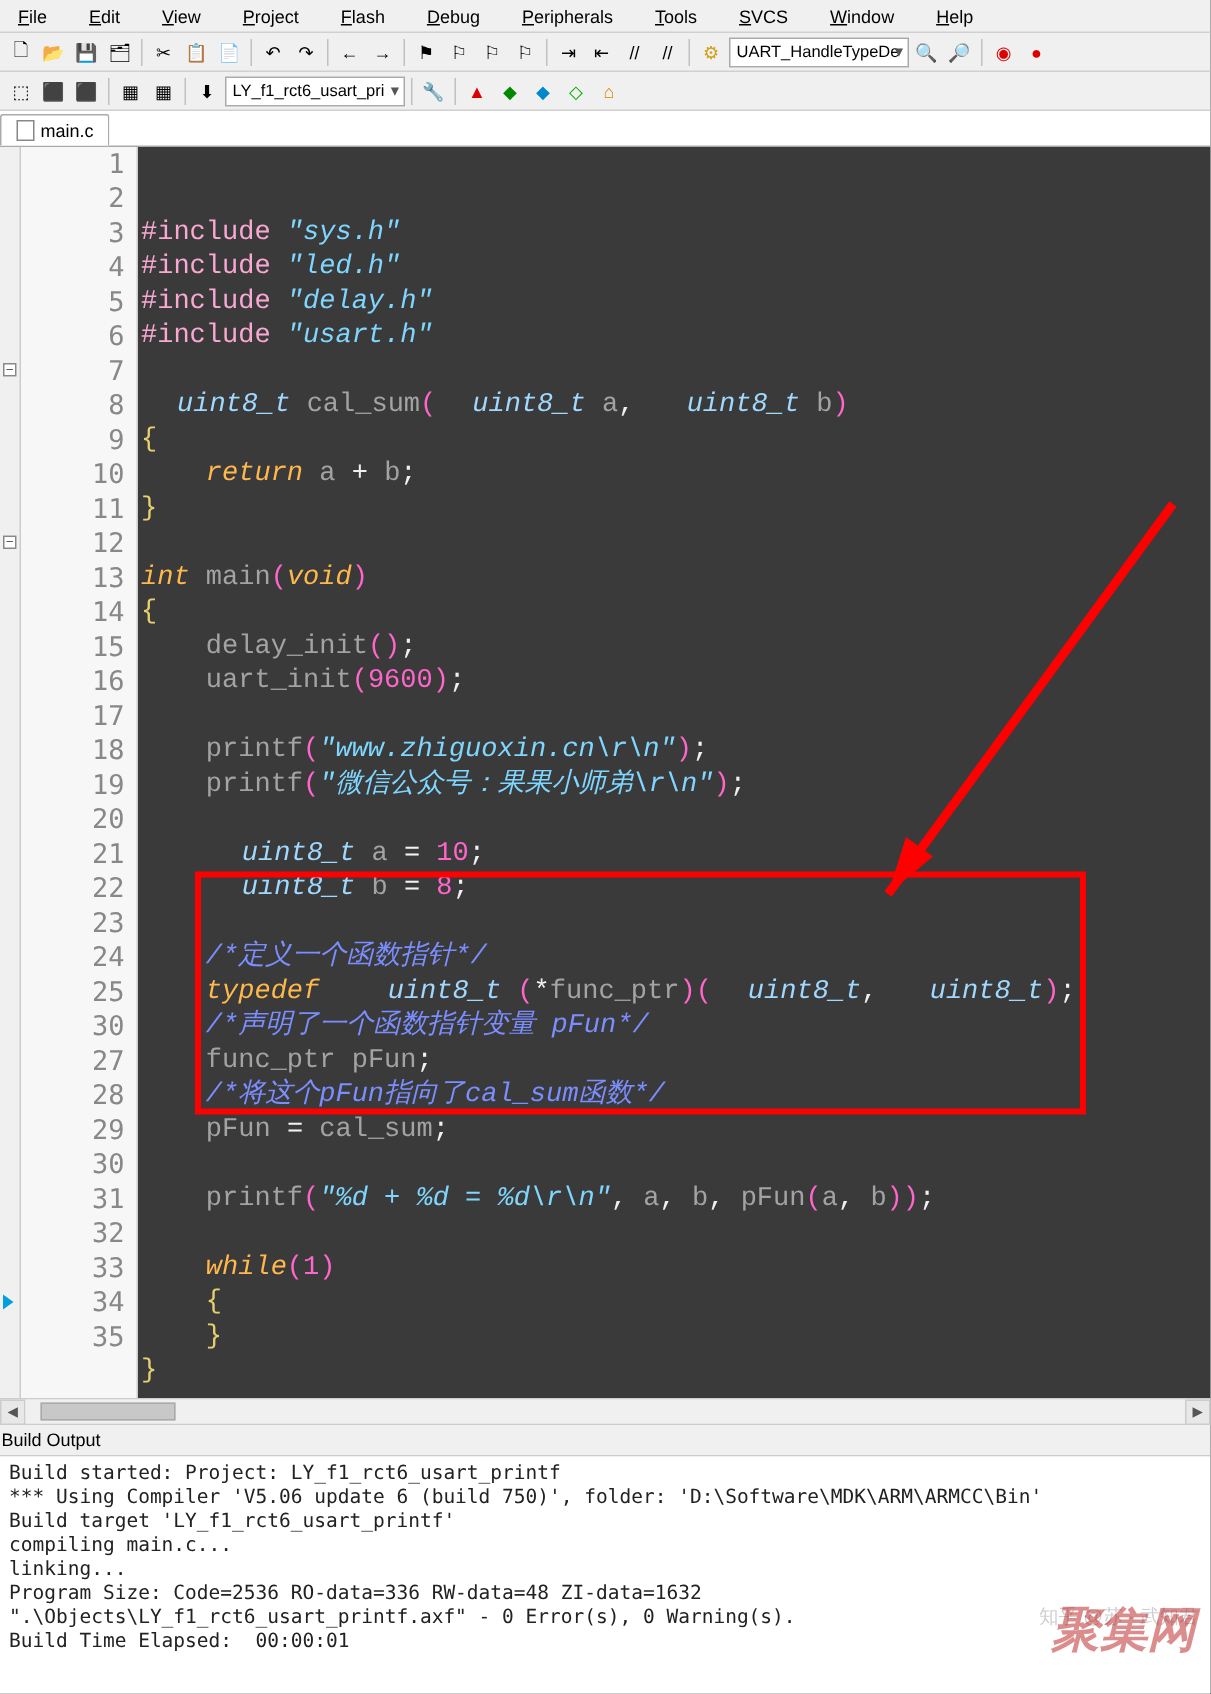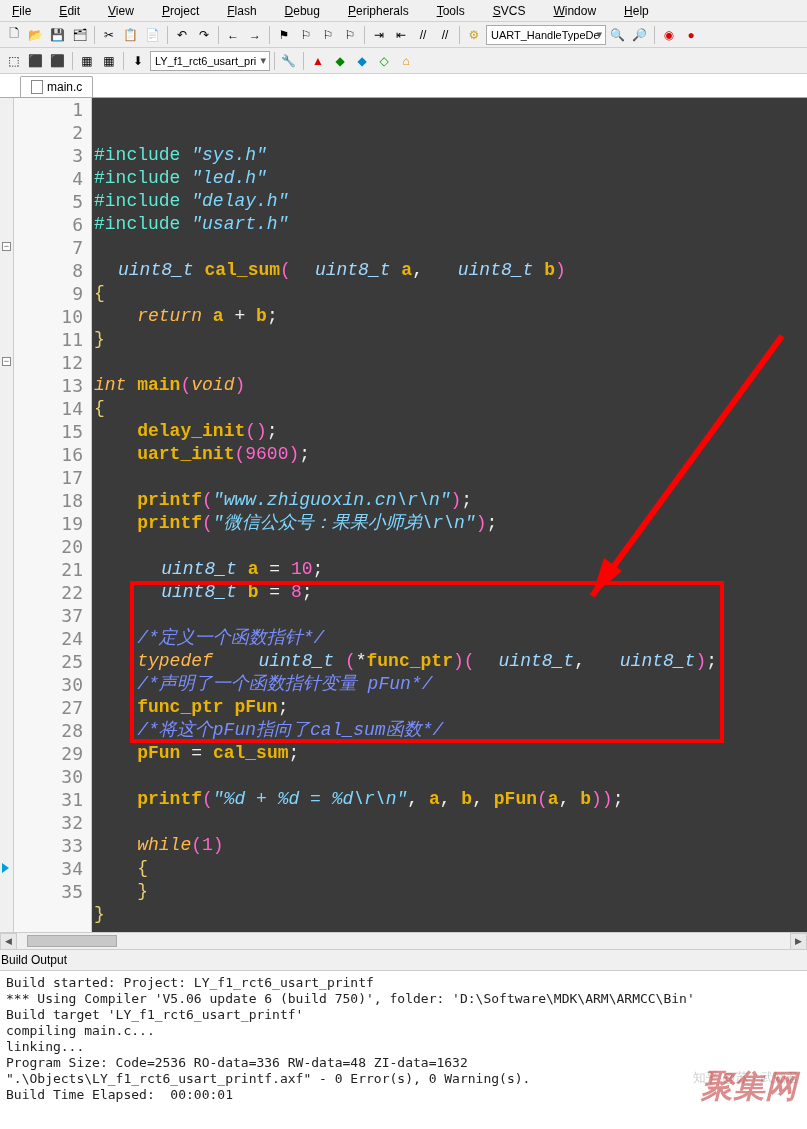--- a/index.html
+++ b/index.html
@@ -61,21 +61,20 @@
   position: absolute;
   right: 3px;
   color: #555;
 }
 .tab-bar {
   background: #fff;
   border-bottom: 1px solid #aaa;
   height: 24px;
   display: flex;
   align-items: flex-end;
-  padding-left: 20px;
 }
 .tab {
   background: #fff;
   border: 1px solid #aaa;
   border-bottom: none;
   padding: 3px 10px;
   font-size: 12px;
   display: flex;
   align-items: center;
   gap: 4px;
@@ -122,26 +121,26 @@
   font-family: Consolas, "Courier New", monospace;
   font-size: 18px;
   line-height: 23px;
   color: #f0f0f0;
   white-space: pre;
   overflow: hidden;
   position: relative;
   padding-left: 2px;
 }
 .cl { height: 23px; display: block; }
-.k-pp   { color: #5eead4; }
+.k-pp   { color: #f9a8d4; }
 .k-str  { color: #7fd6ff; font-style: italic; }
 .k-type { color: #a0d8ff; font-style: italic; margin-left: 24px; }
 .k-kw   { color: #ffb84d; font-style: italic; }
 .k-num  { color: #ff66cc; }
-.k-id   { color: #eab308; font-weight: bold; }
+.k-id   { color: #a3a3a3; }
 .k-pn   { color: #ff66cc; }
 .k-br   { color: #e8d070; }
 .k-cmt  { color: #7a8eff; font-style: italic; }
 .k-op   { color: #f0f0f0; }
 .red-box {
   position: absolute;
   border: 4px solid #ff0000;
   left: 38px;
   top: 483px;
   width: 594px;
@@ -311,21 +310,21 @@
       <div>13</div>
       <div>14</div>
       <div>15</div>
       <div>16</div>
       <div>17</div>
       <div>18</div>
       <div>19</div>
       <div>20</div>
       <div>21</div>
       <div>22</div>
-      <div>37</div>
+      <div>23</div>
       <div>24</div>
       <div>25</div>
       <div>30</div>
       <div>27</div>
       <div>28</div>
       <div>29</div>
       <div>30</div>
       <div>31</div>
       <div>32</div>
       <div>33</div>

